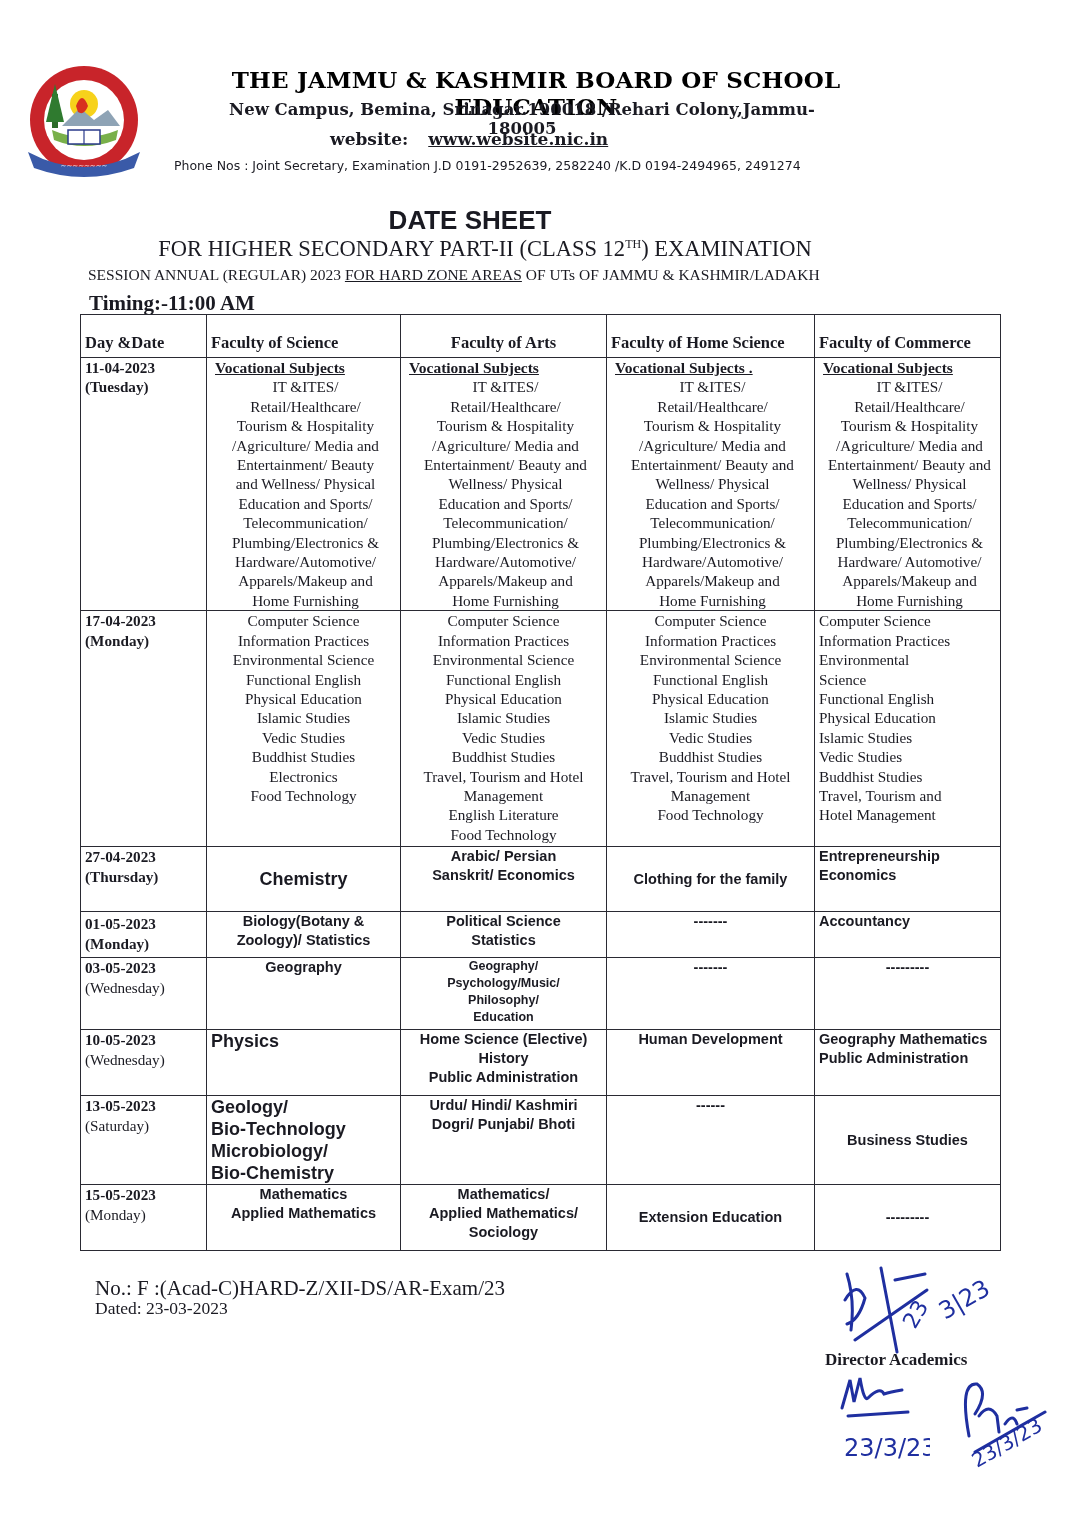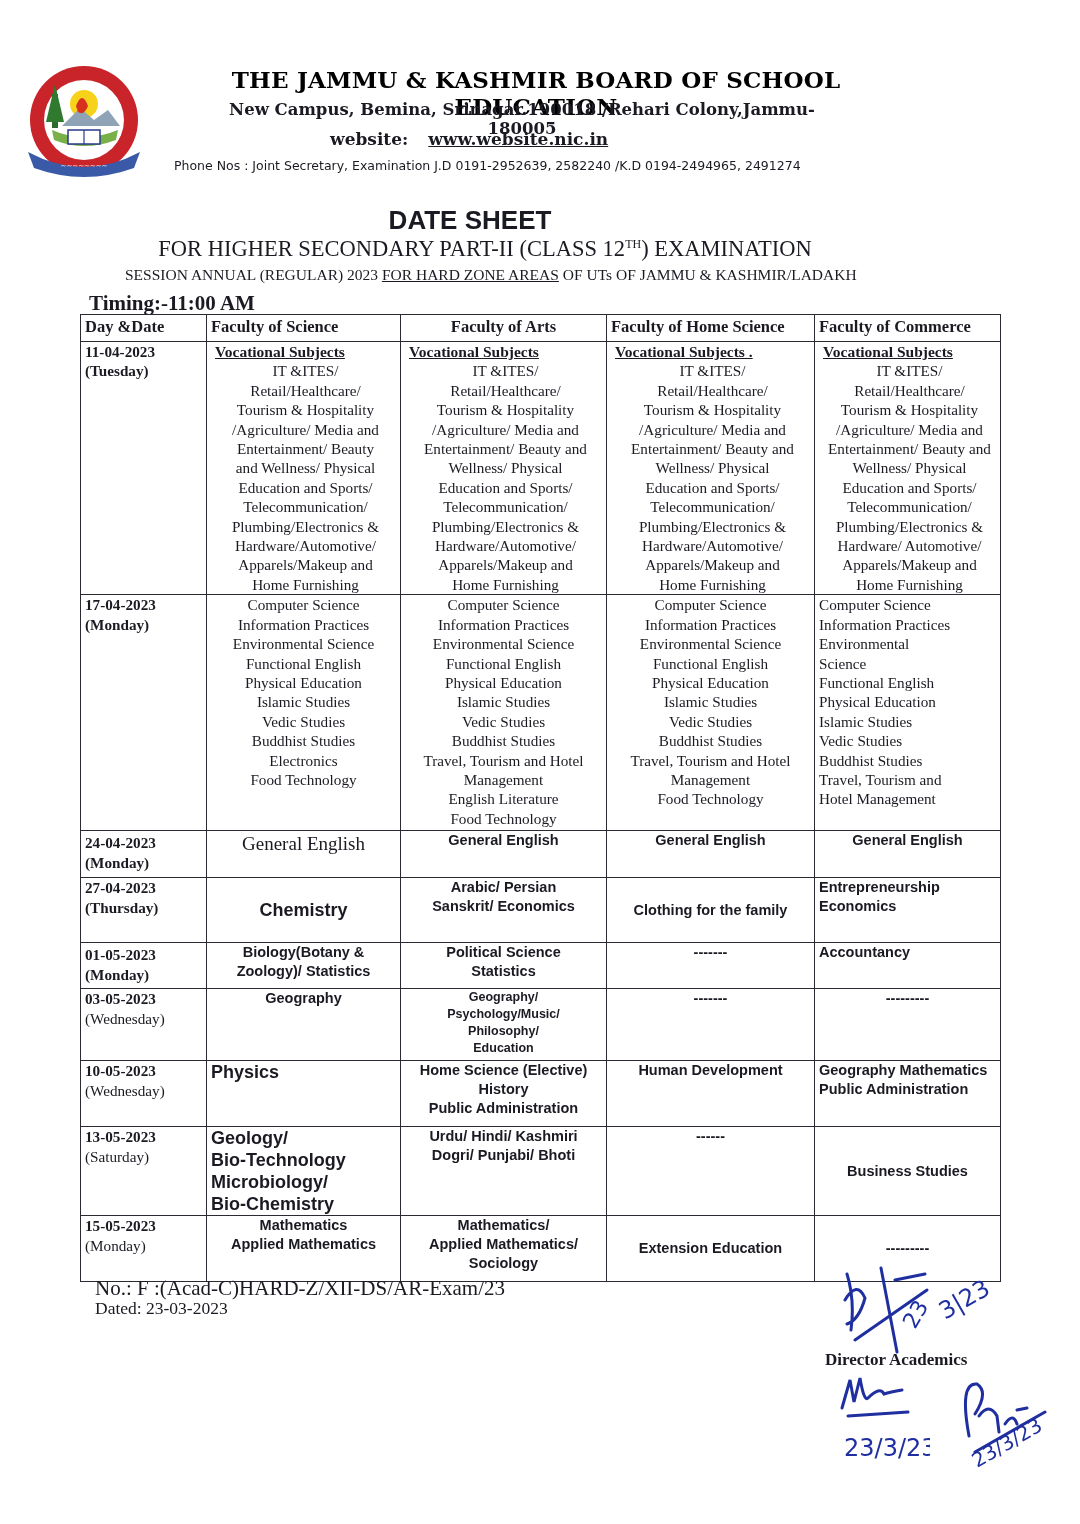--- a/index.html
+++ b/index.html
@@ -10,27 +10,27 @@
   .logo { position: absolute; left: 22px; top: 64px; width: 124px; height: 118px; }
   .hdr { position: absolute; left: 0; width: 1080px; text-align: center; font-family: "DejaVu Serif", serif; font-weight: bold; }
   .h-title { top: 66px; left: 226px; width: 620px; font-size: 23px; letter-spacing: 0.2px; color: #000000; }
   .h-addr { top: 100px; left: 222px; width: 600px; font-size: 16.5px; }
   .h-web { top: 129px; left: 330px; width: 300px; font-size: 17px; text-align: left; }
   .h-web .url { text-decoration: underline; margin-left: 14px; }
   .h-phone { position: absolute; top: 158px; left: 174px; font-family: "DejaVu Sans", sans-serif; font-size: 12.5px; font-weight: normal; }
   .ds-title { position: absolute; top: 205px; left: 0; width: 940px; text-align: center; font-family: "Liberation Sans", sans-serif; font-weight: bold; font-size: 26px; }
   .ds-sub { position: absolute; top: 236px; left: 0; width: 970px; text-align: center; font-size: 22.5px; font-family: "Liberation Serif", serif; }
   .ds-sub sup { font-size: 12px; text-align: right; }
-  .ds-sess { position: absolute; top: 266px; left: 88px; font-size: 15.5px; white-space: nowrap; margin-left: 37px; }
+  .ds-sess { position: absolute; top: 266px; left: 88px; font-size: 15.5px; white-space: nowrap; }
   .ds-sess .u { text-decoration: underline; }
   .timing { position: absolute; top: 291px; left: 89px; font-size: 21px; font-weight: bold; }
 
   table.ds { position: absolute; left: 80px; top: 314px; border-collapse: collapse; table-layout: fixed; width: 920px; }
   table.ds td, table.ds th { border: 1.6px solid #2a2a33; padding: 0 4px; vertical-align: top; font-size: 15.2px; line-height: 19.4px; }
-  table.ds th { font-weight: bold; text-align: left; font-size: 16.5px; height: 24px; padding-top: 2px; }
+  table.ds th { font-weight: bold; text-align: left; font-size: 16.5px; height: 24px; padding-top: 18px; }
   table.ds th.c { text-align: center; }
   td.date { font-weight: bold; font-size: 18.5px; line-height: 23px; padding-left: 10px; vertical-align: middle; margin-top: 33px; }
   td.date.top { vertical-align: top; padding-top: 2px; }
   .cell { text-align: center; }
   .cell.left { text-align: left; }
   .vs { font-weight: bold; text-decoration: underline; display: block; font-size: 15.5px; }
   .ln { display: block; }
   .foot1 { position: absolute; left: 95px; top: 1276px; font-size: 21px; }
   .foot2 { position: absolute; left: 95px; top: 1298px; font-size: 17.5px; }
   .director { position: absolute; left: 825px; top: 1350px; font-size: 17px; font-weight: bold; font-family: Liberation Serif, serif; }
@@ -206,38 +206,20 @@
           <span class="ln">Science</span>
           <span class="ln">Functional English</span>
           <span class="ln">Physical Education</span>
           <span class="ln">Islamic Studies</span>
           <span class="ln">Vedic Studies</span>
           <span class="ln">Buddhist Studies</span>
           <span class="ln">Travel, Tourism and</span>
           <span class="ln">Hotel Management</span>
         </td>
       </tr>
-      <tr style="height: 47px;">
-        <td class="date top">
-          <span class="ln">24-04-2023</span>
-          <span class="ln">(Monday)</span>
-        </td>
-        <td class="cell" style="font-family: &quot;Liberation Serif&quot;, serif; font-weight: normal; font-size: 19px; line-height: 26px;">
-          <span class="ln">General English</span>
-        </td>
-        <td class="cell" style="font-family: &quot;Liberation Sans&quot;, sans-serif; font-weight: bold; font-size: 14.5px; line-height: 19px;">
-          <span class="ln">General English</span>
-        </td>
-        <td class="cell" style="font-family: &quot;Liberation Sans&quot;, sans-serif; font-weight: bold; font-size: 14.5px; line-height: 19px;">
-          <span class="ln">General English</span>
-        </td>
-        <td class="cell" style="font-family: &quot;Liberation Sans&quot;, sans-serif; font-weight: bold; font-size: 14.5px; line-height: 19px;">
-          <span class="ln">General English</span>
-        </td>
-      </tr>
       <tr style="height: 65px;">
         <td class="date">
           <span class="ln">27-04-2023</span>
           <span class="ln">(Thursday)</span>
         </td>
         <td class="cell" style="font-family: &quot;Liberation Sans&quot;, sans-serif; font-weight: bold; font-size: 18px; line-height: 22px; vertical-align: middle;">
           <span class="ln">Chemistry</span>
         </td>
         <td class="cell" style="font-family: &quot;Liberation Sans&quot;, sans-serif; font-weight: bold; font-size: 14.5px; line-height: 19px;">
           <span class="ln">Arabic/ Persian</span>

